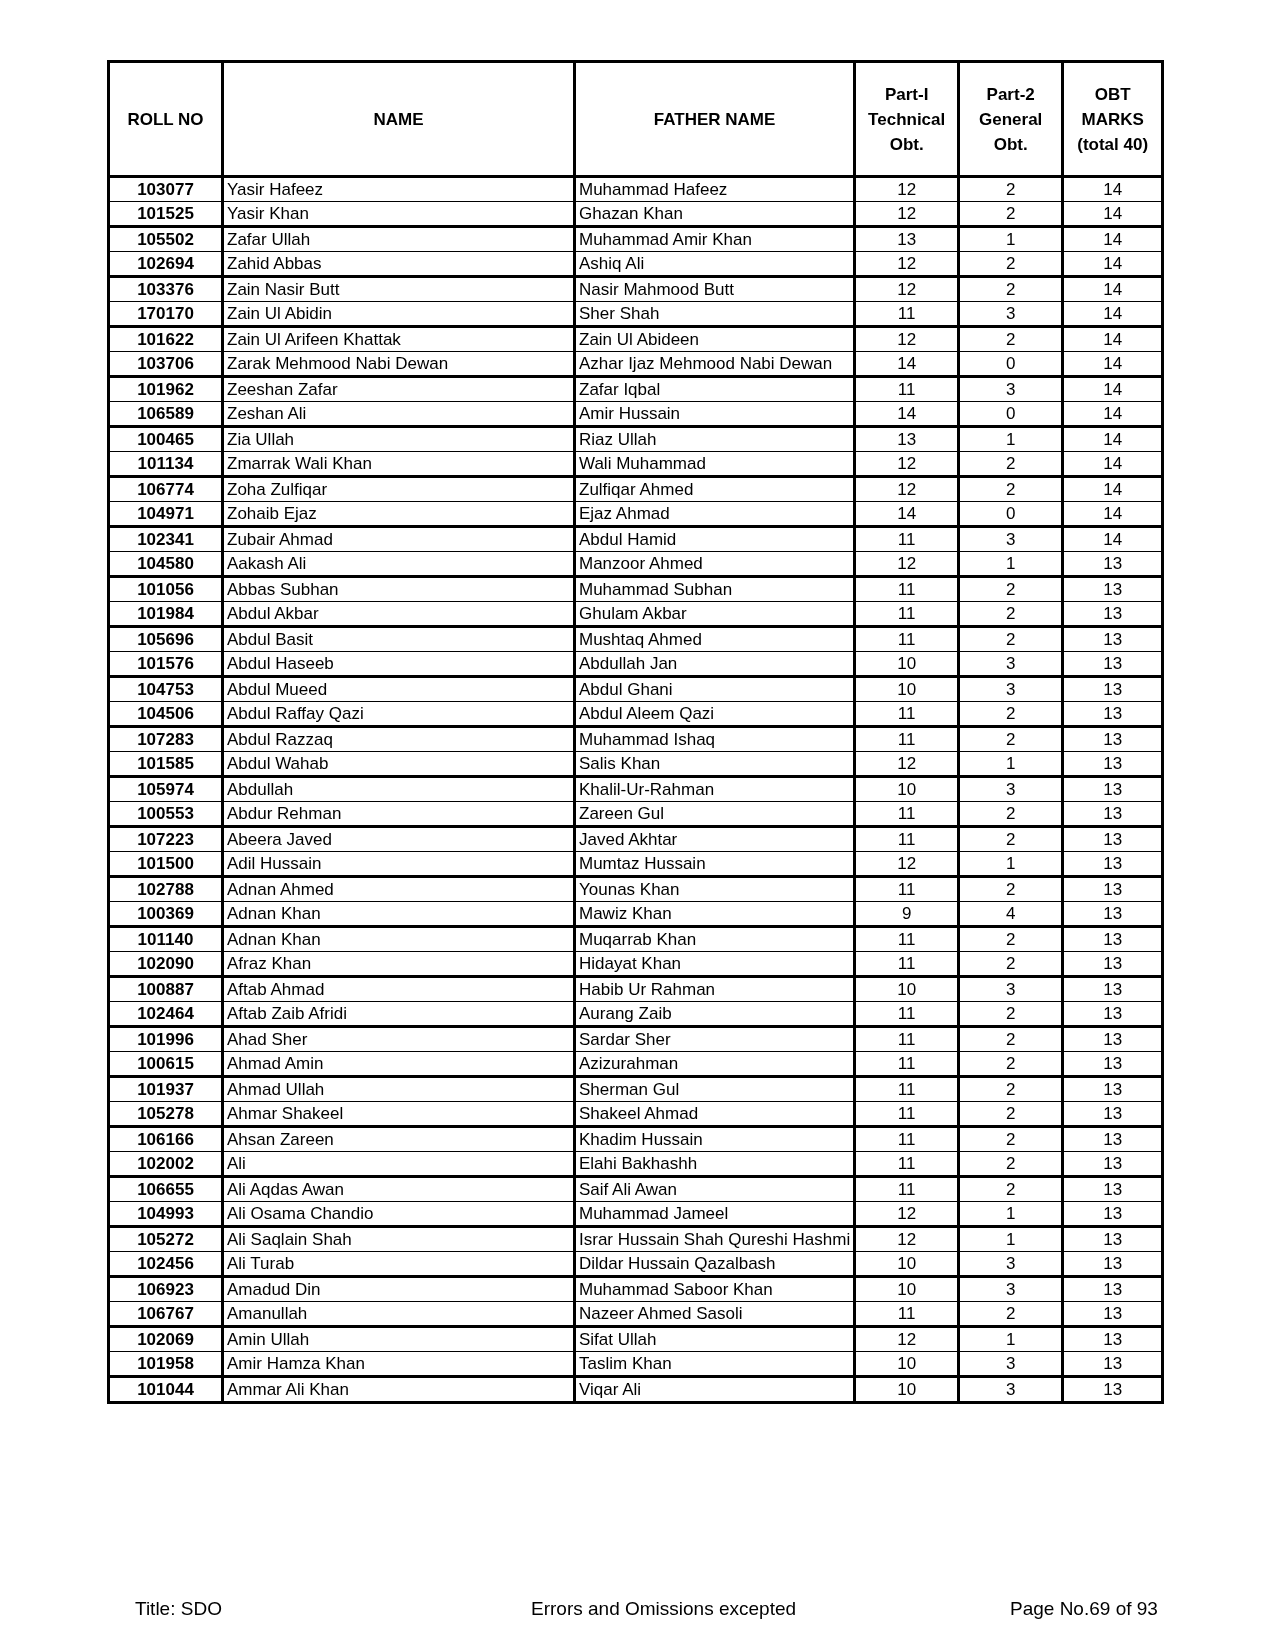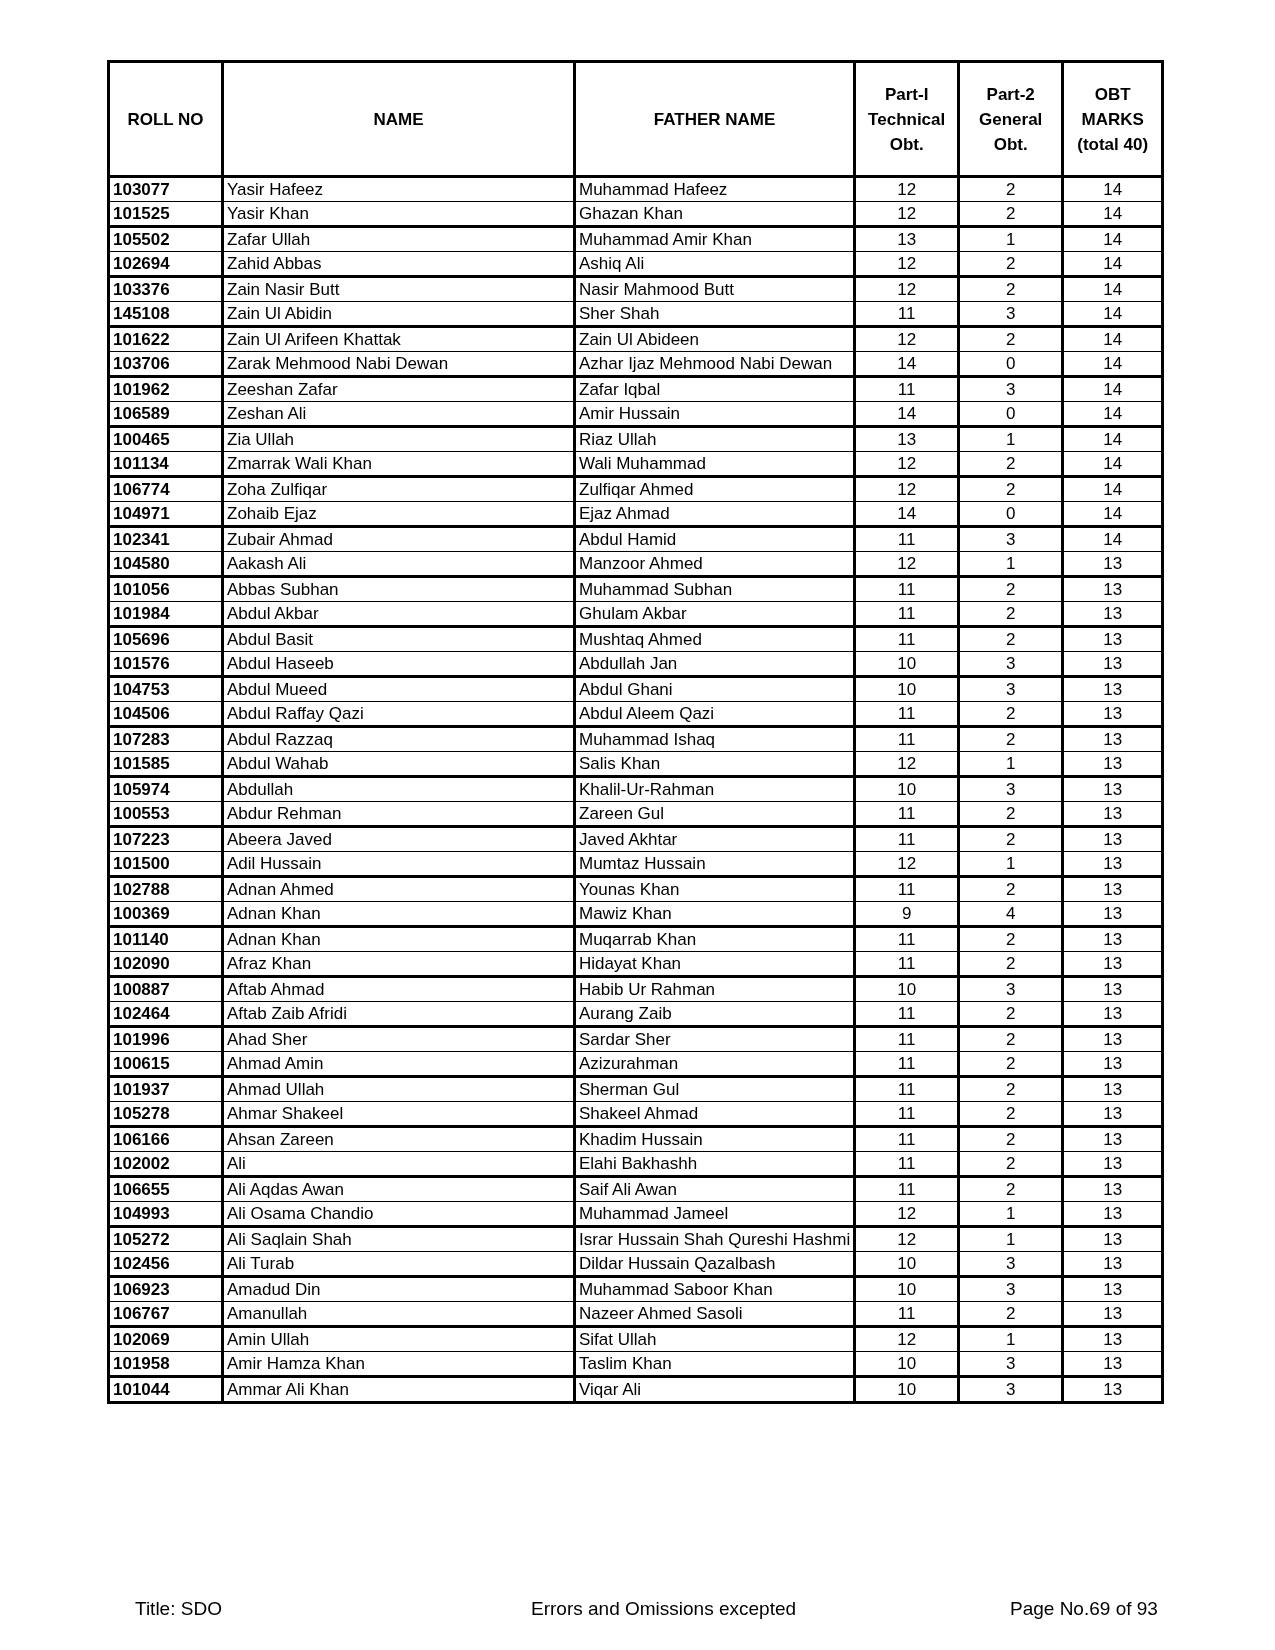--- a/index.html
+++ b/index.html
@@ -14,21 +14,21 @@
   #sheet col.c-p2 { width: 104px; }
   #sheet col.c-obt { width: 100px; }
   #sheet th { height: 112px; font-weight: bold; font-size: 17px; line-height: 25px;
               border: 3px solid #000; padding: 0 3px; vertical-align: middle; }
   #sheet th.left { text-align: center; }
   #sheet th.center { text-align: center; }
   #sheet td { height: 23px; font-size: 17px; line-height: 23px; padding: 0 3px;
               white-space: nowrap; overflow: hidden; border-left: 3px solid #000;
               border-right: 3px solid #000; border-bottom: 1.5px solid #000; }
   #sheet tbody tr:nth-child(even) td { border-bottom: 3.5px solid #000; }
-  #sheet td.roll { font-weight: bold; }
+  #sheet td.roll { font-weight: bold; text-align: center; }
   #sheet td.num { text-align: center; }
   #sheet td.text { text-align: left; }
   .footer { position: absolute; top: 1598px; font-size: 19px;
             font-family: "Liberation Sans", "DejaVu Sans", sans-serif; }
   #footer-title { left: 107px; margin-left: 28px; }
   #footer-note { left: 531px; }
   #footer-page { left: 1010px; }
 </style>
 </head>
 <body>
@@ -99,21 +99,21 @@
       </tr>
       <tr>
         <td class="roll">103376</td>
         <td class="text">Zain Nasir Butt</td>
         <td class="text">Nasir Mahmood Butt</td>
         <td class="num">12</td>
         <td class="num">2</td>
         <td class="num">14</td>
       </tr>
       <tr>
-        <td class="roll">145108</td>
+        <td class="roll">170170</td>
         <td class="text">Zain Ul Abidin</td>
         <td class="text">Sher Shah</td>
         <td class="num">11</td>
         <td class="num">3</td>
         <td class="num">14</td>
       </tr>
       <tr>
         <td class="roll">101622</td>
         <td class="text">Zain Ul Arifeen Khattak</td>
         <td class="text">Zain Ul Abideen</td>

